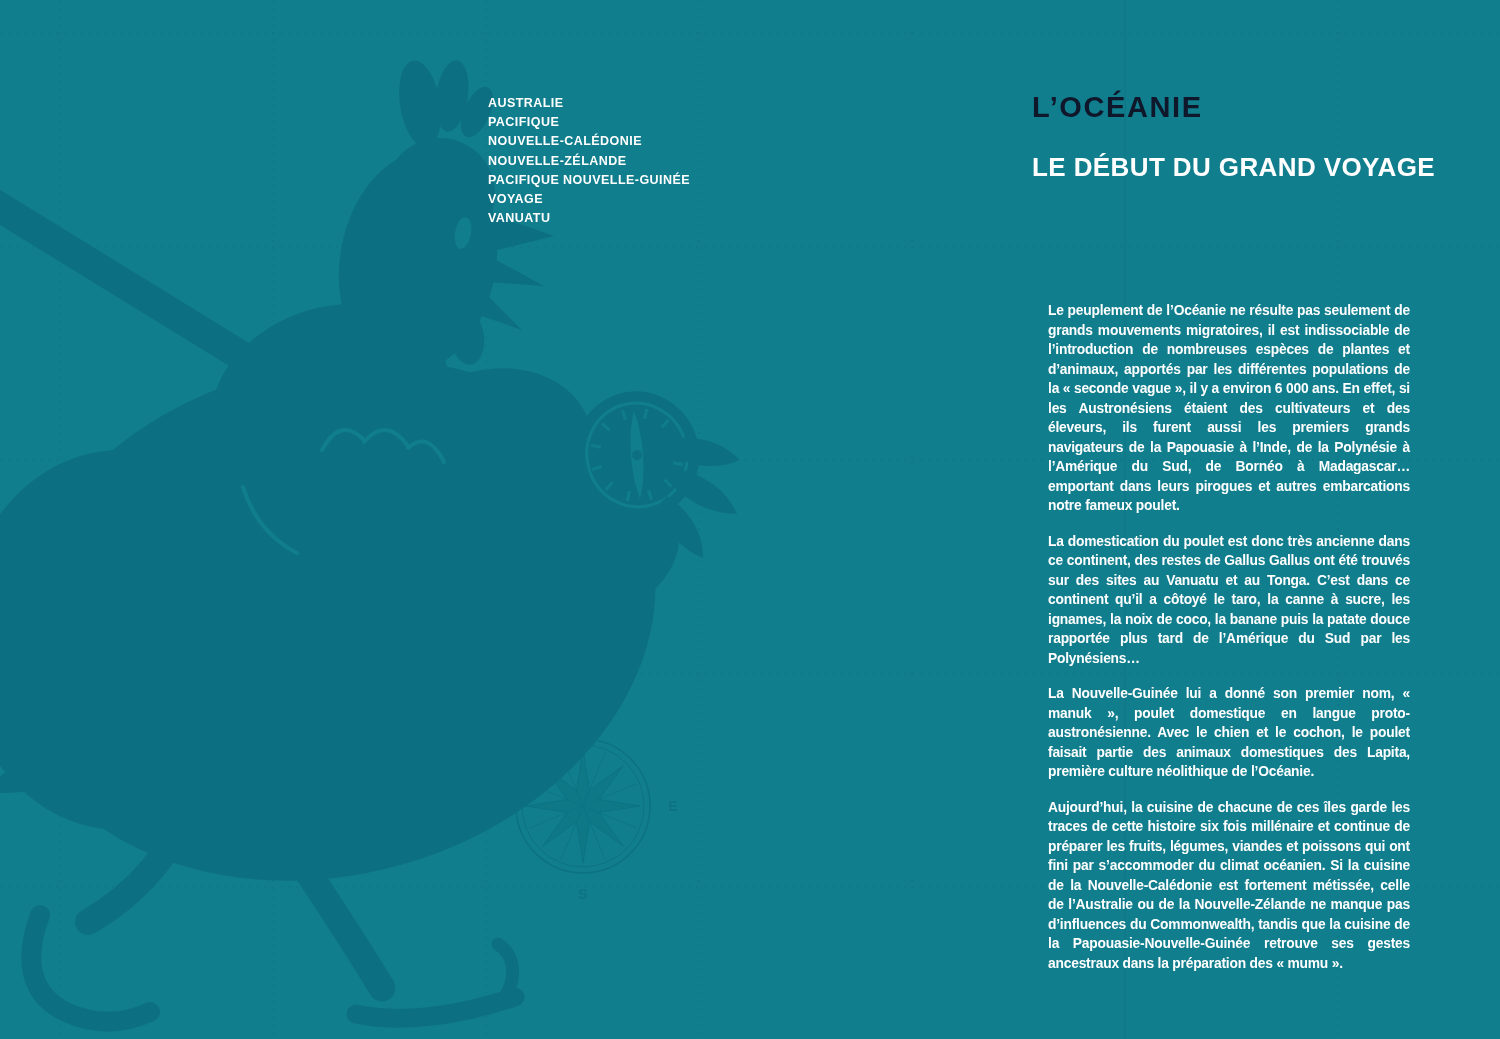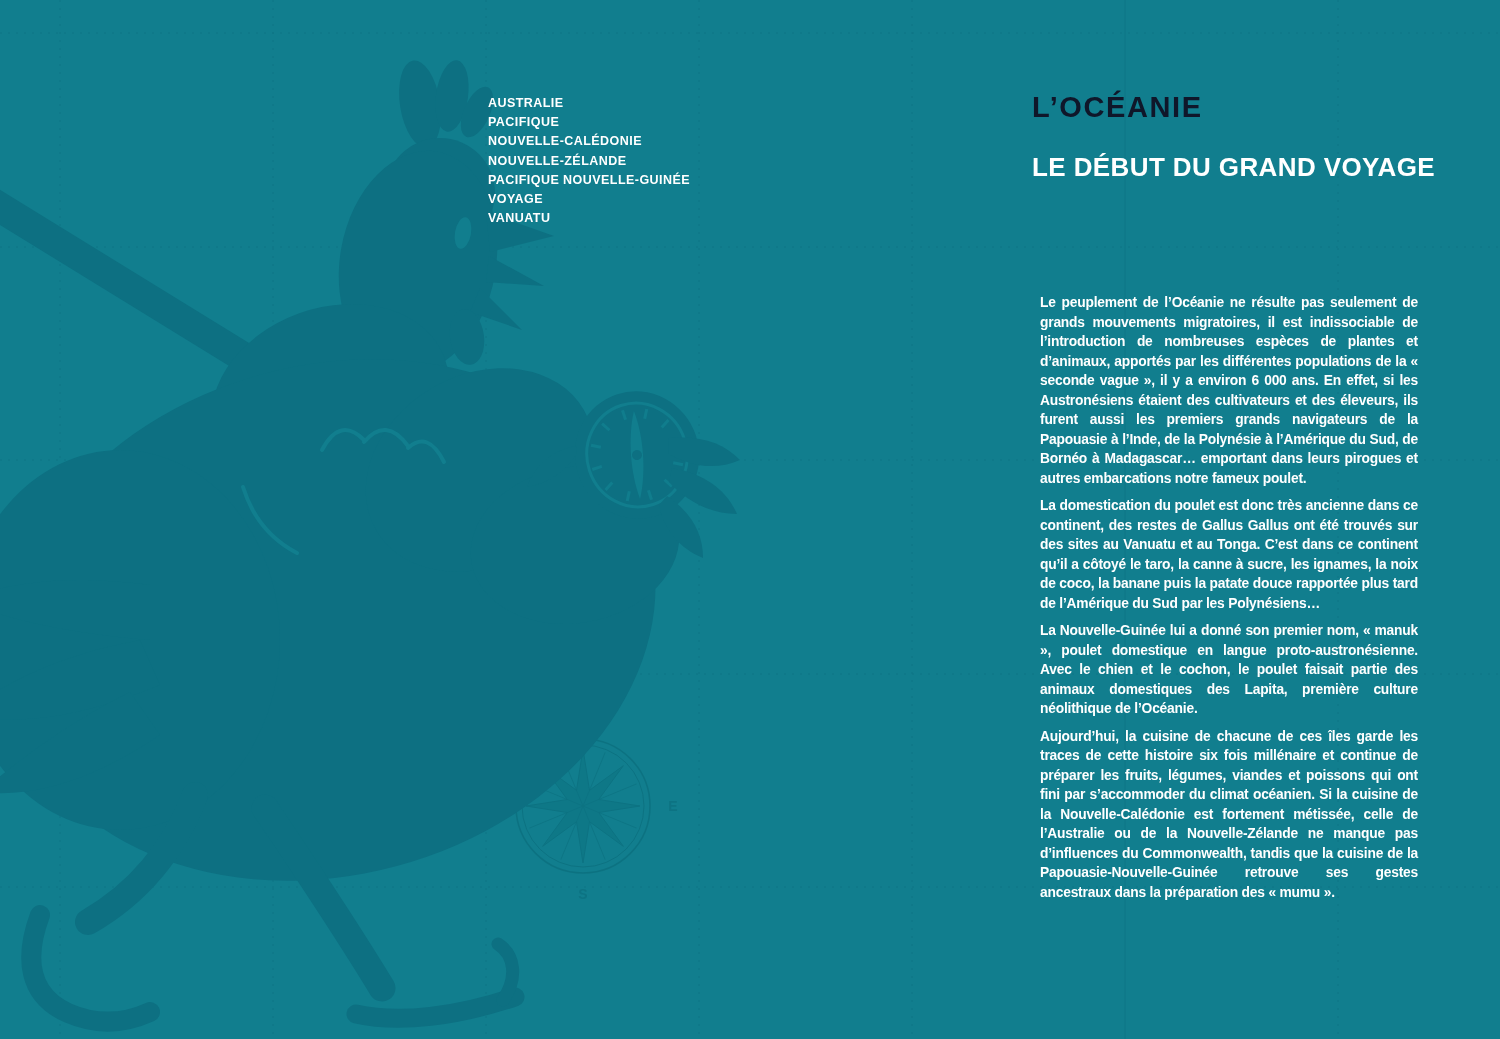--- a/index.html
+++ b/index.html
@@ -30,21 +30,21 @@
     margin-top:27px;
     font-size:26px;font-weight:bold;letter-spacing:.4px;
     color:#FFFFFF;line-height:29px;white-space:nowrap;
   }
 
   .article{
     position:absolute;left:1032px;top:285px;width:394px;
     color:#FFFFFF;
   }
   .article p{
-    margin:8px;font-size:13.8px;font-weight:bold;letter-spacing:-.2px;
+    margin:16px;font-size:13.8px;font-weight:bold;letter-spacing:-.2px;
     line-height:19.5px;text-align:justify;
   }
 </style>
 </head>
 <body>
 
 <div id="stage">
 
   <svg width="1500" height="1039" viewBox="0 0 1500 1039">
 

